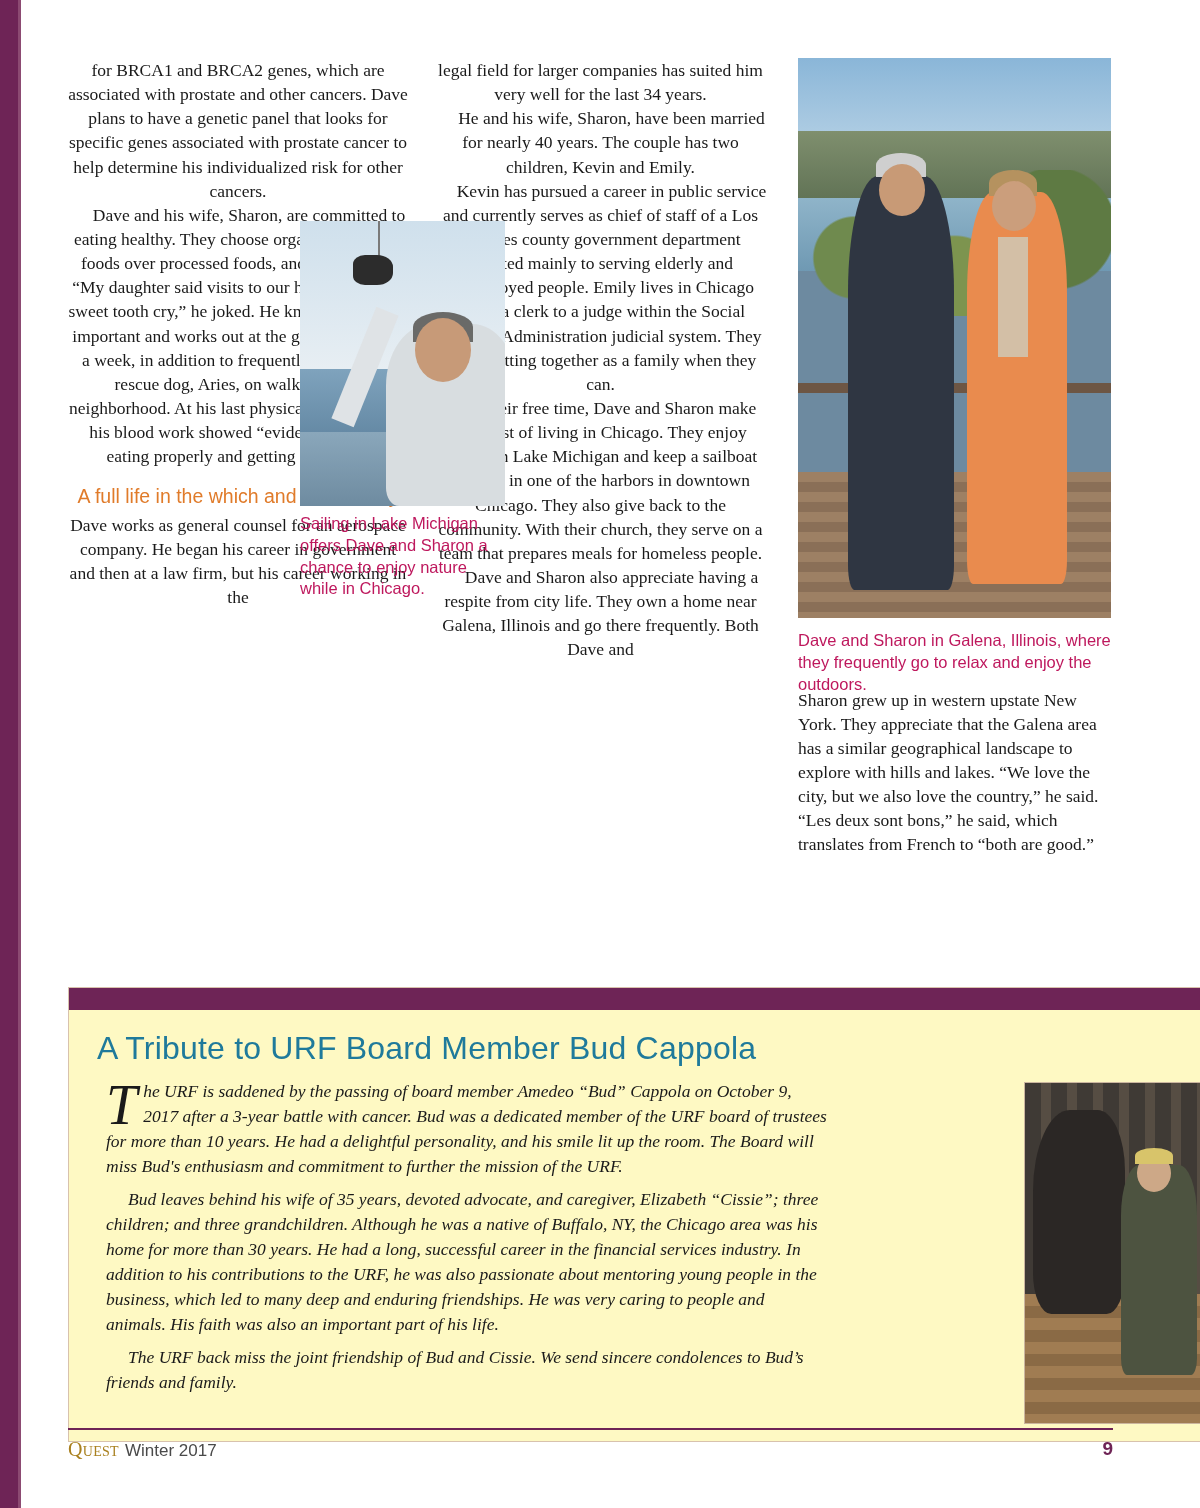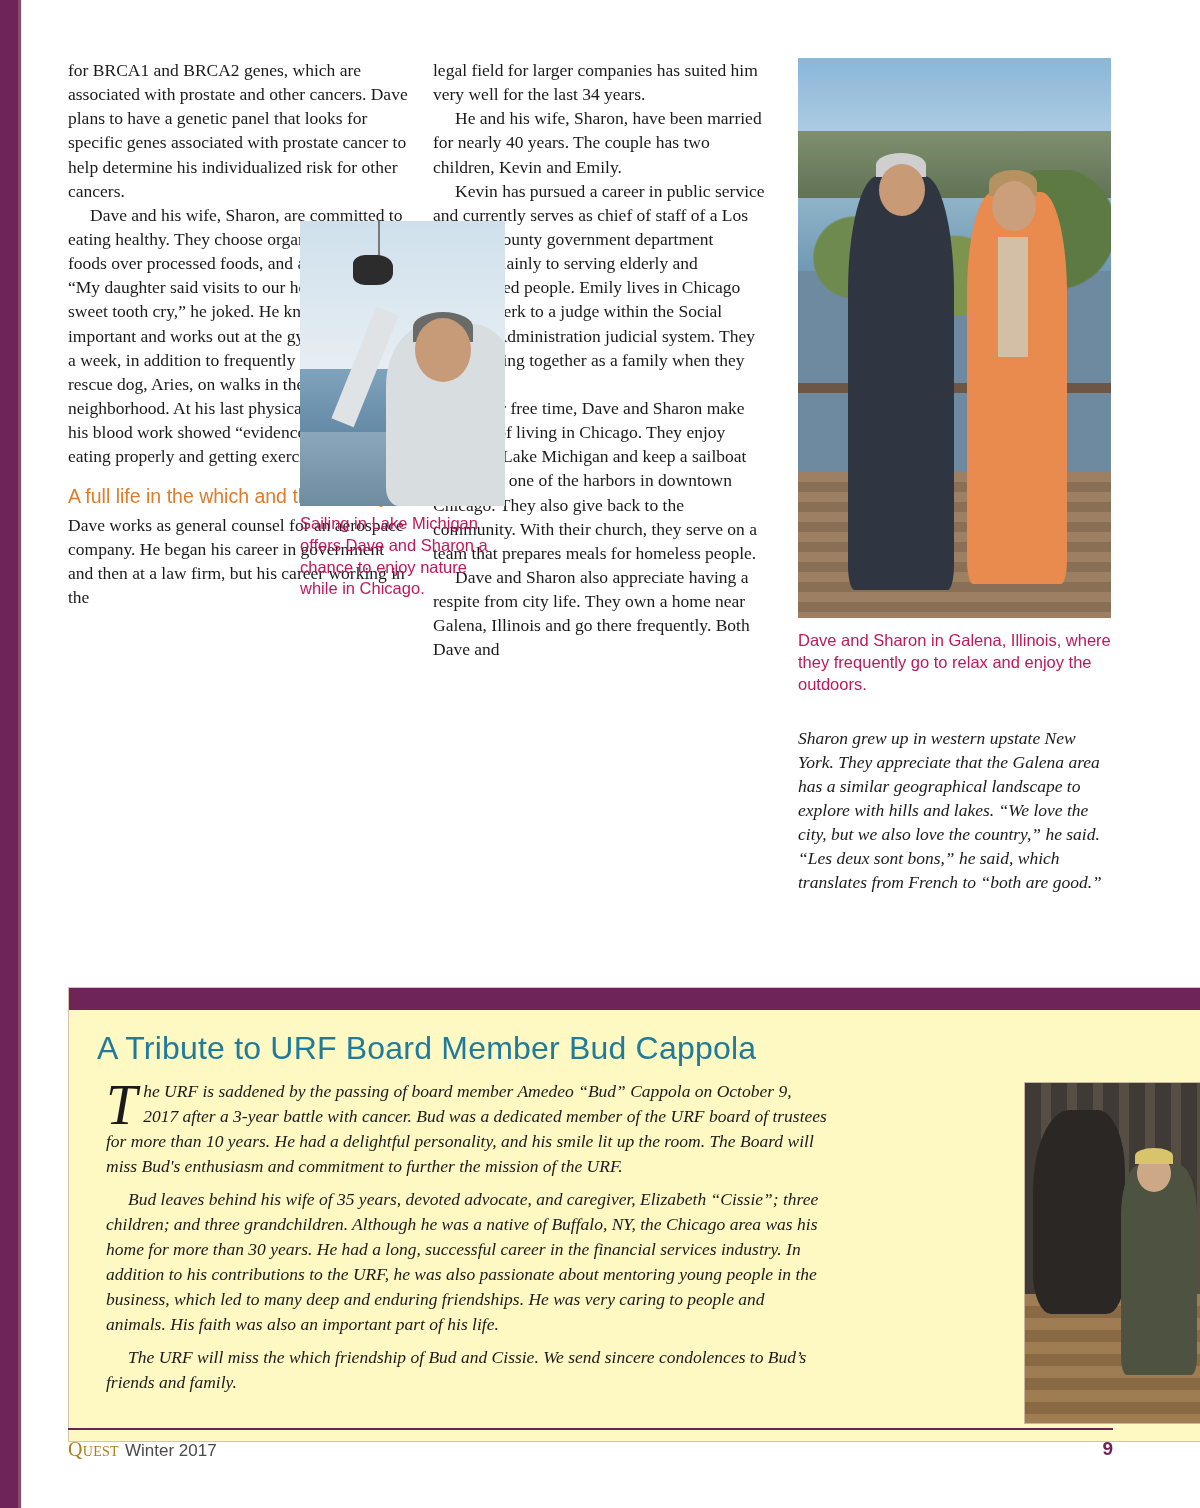--- a/index.html
+++ b/index.html
@@ -43,21 +43,21 @@
     left: 68px;
     top: 58px;
     width: 1045px;
     height: 860px;
   }
   .col {
     position: absolute;
     top: 0;
     font-size: 17.5px;
     line-height: 1.38;
-    text-align: left;
+    text-align: center;
   }
   .col p {
     margin: 0;
   }
   .col p + p {
     text-indent: 22px;
   }
   .col-1 { left: 0; width: 340px; }
   .col-2 { left: 365px; width: 335px; }
 
@@ -219,25 +219,24 @@
     width: 30px; height: 120px; background: #d3bfa6;
   }
   .cap-galena {
     left: 730px;
     top: 572px;
     width: 313px;
   }
   .col-3-text {
     position: absolute;
     left: 730px;
-    top: 650px;
+    top: 612px;
     width: 313px;
     font-size: 17.5px;
     line-height: 1.38;
-    font-style: italic;
   }
 
   
   .tribute {
     position: absolute;
     left: 68px;
     top: 987px;
     width: 1185px;
     height: 455px;
     background: #fef9c3;
@@ -415,21 +414,21 @@
     </div>
   </div>
 
   <div class="tribute">
     <div class="tribute-topbar"></div>
     <div class="tribute-inner">
       <h1 class="tribute-title">A Tribute to URF Board Member Bud Cappola</h1>
       <div class="tribute-body">
         <p class="dropcap">The URF is saddened by the passing of board member Amedeo “Bud” Cappola on October 9, 2017 after a 3-year battle with cancer. Bud was a dedicated member of the URF board of trustees for more than 10 years. He had a delightful personality, and his smile lit up the room. The Board will miss Bud's enthusiasm and commitment to further the mission of the URF.</p>
         <p>Bud leaves behind his wife of 35 years, devoted advocate, and caregiver, Elizabeth “Cissie”; three children; and three grandchildren. Although he was a native of Buffalo, NY, the Chicago area was his home for more than 30 years. He had a long, successful career in the financial services industry. In addition to his contributions to the URF, he was also passionate about mentoring young people in the business, which led to many deep and enduring friendships. He was very caring to people and animals. His faith was also an important part of his life.</p>
-        <p>The URF will miss the which friendship of Bud and Cissie. We send sincere condolences to Bud’s friends and family.</p>
+        <p>The URF back miss the joint friendship of Bud and Cissie. We send sincere condolences to Bud’s friends and family.</p>
       </div>
       <div class="photo-bud">
         <div class="b-wall"></div>
         <div class="b-floor"></div>
         <div class="b-horse"></div>
         <div class="b-man"></div>
         <div class="b-man-head"></div>
         <div class="b-cap"></div>
       </div>
     </div>

